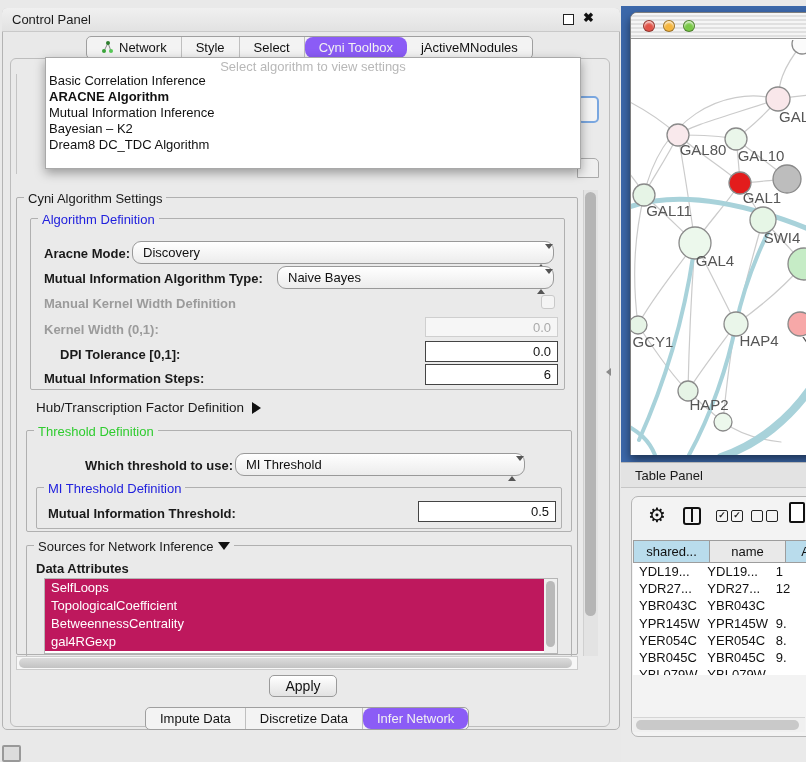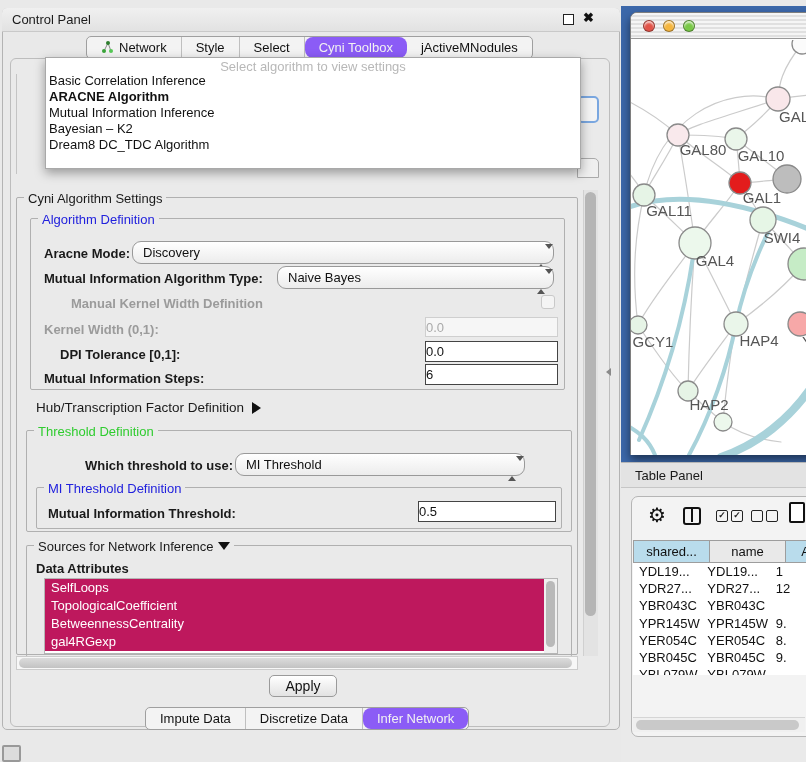--- a/index.html
+++ b/index.html
@@ -52,21 +52,21 @@
   .lbl { font-size:13px; font-weight:bold; color:#1a1a1a; white-space:nowrap; }
   .lbl.disabled { color:#9b9b9b; }
 
   .combo { border:1px solid #999; border-radius:9px; background:linear-gradient(#ffffff,#ececec);
     height:23px; font-size:13px; color:#111; line-height:21px; padding-left:10px; }
   .stepper { position:absolute; right:7px; top:4px; width:9px; }
   .stepper .up { width:0;height:0;border-left:4.5px solid transparent;border-right:4.5px solid transparent;border-bottom:5px solid #555; margin-bottom:3px;}
   .stepper .dn { width:0;height:0;border-left:4.5px solid transparent;border-right:4.5px solid transparent;border-top:5px solid #555; }
 
   .field { border:1px solid #444; background:#fff; height:21px; font-size:13px; color:#111;
-    padding:2px 16px 0 0; }
+    text-align:right; padding:2px 6px 0 0; }
   .field.disabled { border:1px solid #cfcfcf; background:#f6f6f6; color:#aaa; height:20px; }
 
   .checkbox { width:14px; height:14px; border:1px solid #c9c9c9; border-radius:3px; background:#f4f4f4; }
 
   .hub-arrow { display:inline-block; width:0; height:0; border-top:6px solid transparent;
     border-bottom:6px solid transparent; border-left:9px solid #111; margin-left:8px; vertical-align:-2px; }
   .src-arrow { display:inline-block; width:0; height:0; border-left:6px solid transparent;
     border-right:6px solid transparent; border-top:8px solid #111; margin-left:4px; vertical-align:1px; }
 
   .attr-list { left:44px; top:578px; width:514px; height:76px; background:#fff; border:1px solid #b5b5b5; overflow:hidden; }
@@ -190,21 +190,21 @@
     <span>Discovery</span>
     <span class="stepper"><span class="up"></span><span class="dn"></span></span>
   </div>
 
   <div class="abs lbl" style="left:44px;top:271px;">Mutual Information Algorithm Type:</div>
   <div class="abs combo" style="left:277px;top:266px;width:277px;">
     <span>Naive Bayes</span>
     <span class="stepper"><span class="up"></span><span class="dn"></span></span>
   </div>
 
-  <div class="abs lbl disabled" style="left:44px;top:296px;margin-left:27px;">Manual Kernel Width Definition</div>
+  <div class="abs lbl disabled" style="left:44px;top:296px;">Manual Kernel Width Definition</div>
   <div class="abs checkbox" style="left:541px;top:295px;"></div>
 
   <div class="abs lbl disabled" style="left:44px;top:322px;">Kernel Width (0,1):</div>
   <div class="abs field disabled" style="left:425px;top:317px;width:133px;">0.0</div>
 
   <div class="abs lbl" style="left:44px;top:347px;padding-left:16px;">DPI Tolerance [0,1]:</div>
   <div class="abs field" style="left:425px;top:341px;width:133px;">0.0</div>
 
   <div class="abs lbl" style="left:44px;top:371px;">Mutual Information Steps:</div>
   <div class="abs field" style="left:425px;top:364px;width:133px;">6</div>

